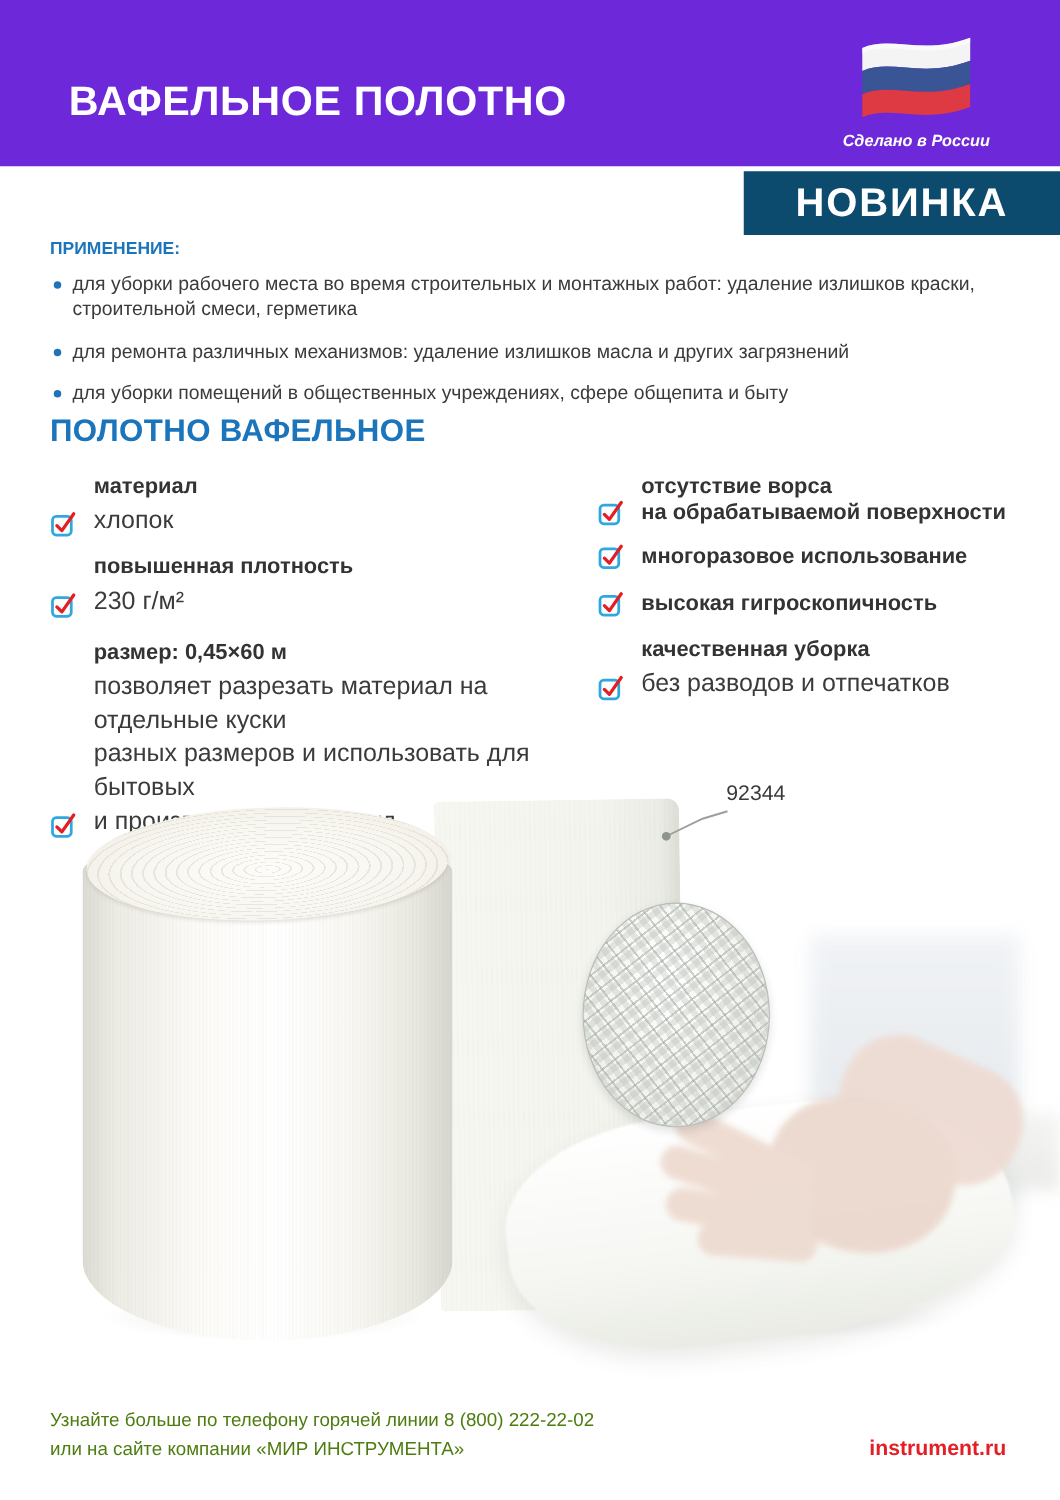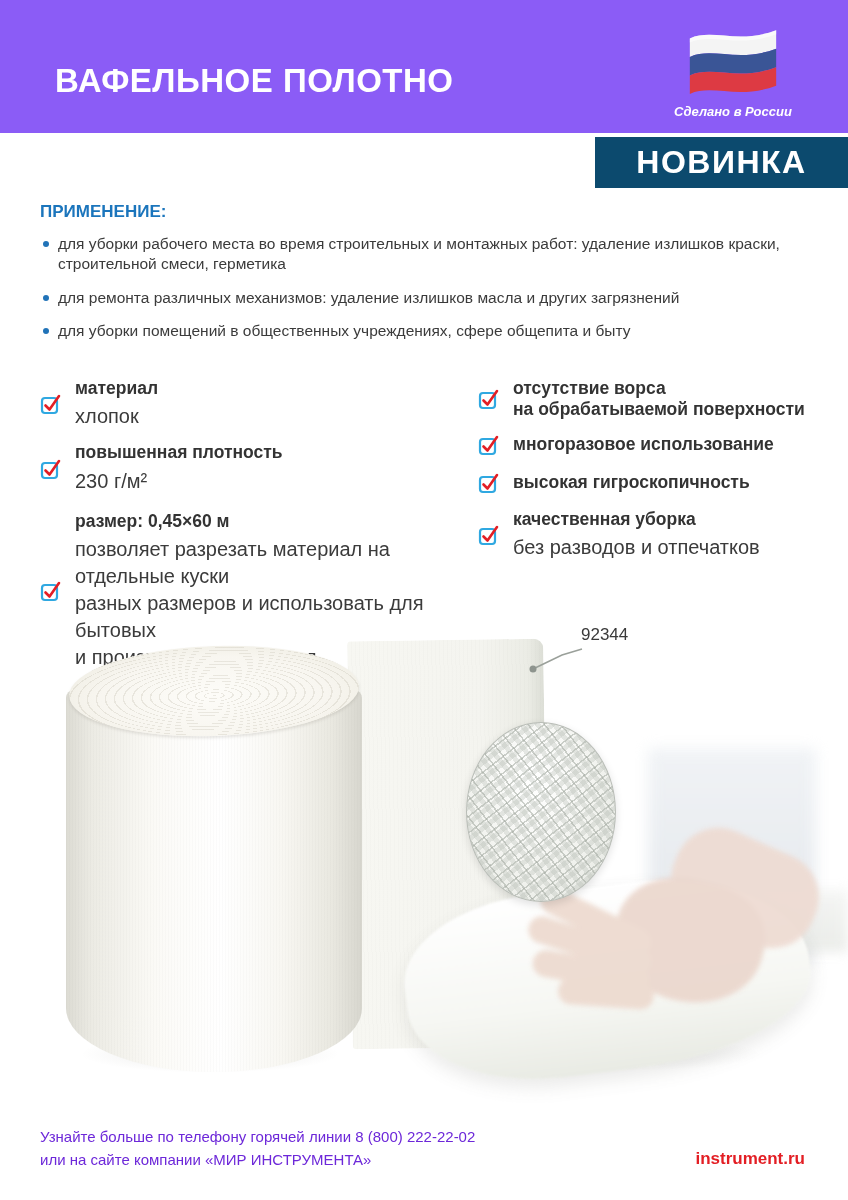--- a/index.html
+++ b/index.html
@@ -1,51 +1,51 @@
 <!DOCTYPE html>
 <html><head>
 <meta charset="utf-8">
 <style>
   html,body{margin:0;padding:0;background:#ffffff;}
   .page{
     position:relative;width:848px;height:1200px;overflow:hidden;background:#ffffff;
     font-family:"Liberation Sans",sans-serif;color:#3b3b3b;
   }
   
-  .header{position:absolute;left:0;top:0;width:848px;height:133px;background:#8b5cf6;}
+  .header{position:absolute;left:0;top:0;width:848px;height:133px;background:#6d28d9;}
   .header-title{
     position:absolute;left:55px;top:62px;font-size:33px;font-weight:bold;color:#ffffff;
     letter-spacing:0.5px;white-space:nowrap;
   }
   .flag-block{position:absolute;right:56px;top:24px;width:118px;text-align:center;}
   .flag-caption{margin-top:2px;font-size:13px;font-weight:bold;font-style:italic;color:#ffffff;white-space:nowrap;}
   .badge{
     position:absolute;left:595px;top:137px;width:253px;height:51px;background:#0c4a6e;
     display:flex;align-items:center;justify-content:center;
     color:#ffffff;font-size:32px;font-weight:bold;letter-spacing:1.5px;
   }
   
   .application{position:absolute;left:40px;top:190px;width:775px;}
-  .app-heading{color:#1b75bc;font-size:17px;font-weight:bold;margin-top:12px;}
+  .app-heading{color:#1b75bc;font-size:14px;font-weight:bold;}
   .app-list{list-style:none;margin:12px 0 0 0;padding:0;}
   .app-list li{
     position:relative;padding-left:18px;font-size:15.5px;line-height:1.32;color:#3b3b3b;
   }
   .app-list li + li{margin-top:13px;}
   .bullet-dot{
     position:absolute;left:3px;top:7px;width:6px;height:6px;border-radius:50%;background:#2173b8;
   }
   .pre{white-space:pre-line;}
   
   .product-heading{
     position:absolute;left:40px;top:331px;font-size:25px;font-weight:bold;color:#1b75bc;letter-spacing:0.3px;
   }
   .col-left{position:absolute;left:40px;top:378px;width:410px;}
   .col-right{position:absolute;left:478px;top:378px;width:340px;}
-  .feature{display:flex;align-items:center;gap:9px;}
+  .feature{display:flex;align-items:flex-end;gap:9px;}
   .col-left .feature.f1{margin-bottom:12px;}
   .col-left .feature.f2{margin-bottom:16px;}
   .col-right .feature.f1{margin-bottom:13px;}
   .col-right .feature.f2{margin-bottom:16px;}
   .col-right .feature.f3{margin-bottom:15px;}
   .chk{flex:0 0 auto;overflow:visible;margin-top:0px;}
   .f-title{font-size:17.5px;font-weight:bold;color:#333333;line-height:1.22;}
   .f-sub{font-size:20px;color:#3b3b3b;line-height:1.35;margin-top:4px;}
   
   .photo-area{position:absolute;left:0;top:600px;width:848px;height:480px;}
@@ -102,21 +102,21 @@
   .hand .palm{position:absolute;right:22px;top:34px;width:150px;height:122px;background:#ebd7cd;
     transform:rotate(14deg);border-radius:46% 42% 52% 50%;}
   .hand .finger{position:absolute;background:#eddacf;border-radius:14px;height:27px;}
   .hand .fg1{left:18px;top:62px;width:120px;transform:rotate(26deg);}
   .hand .fg2{left:8px;top:86px;width:128px;transform:rotate(18deg);}
   .hand .fg3{left:14px;top:112px;width:118px;transform:rotate(10deg);}
   .hand .fg4{left:40px;top:134px;width:96px;transform:rotate(4deg);}
   .callout-label{position:absolute;left:568px;top:25px;font-size:17px;color:#3a3a3a;margin-left:13px;}
   .callout-svg{position:absolute;left:524px;top:46px;overflow:visible;}
   
-  .footer-text{position:absolute;left:40px;top:1126px;font-size:15px;color:#6d28d9;line-height:1.5;}
+  .footer-text{position:absolute;left:40px;top:1126px;font-size:15px;color:#4d7c0f;line-height:1.5;}
   .site-link{position:absolute;right:43px;top:1149px;font-size:17px;font-weight:bold;color:#e31e24;}
 </style>
 </head>
 <body>
 
 <div class="page">
 
   <div class="header">
     <div class="header-title">ВАФЕЛЬНОЕ ПОЛОТНО</div>
     <div class="flag-block">
@@ -143,20 +143,21 @@
         <span class="bullet-dot"></span>
         <span class="pre">для ремонта различных механизмов: удаление излишков масла и других загрязнений</span>
       </li>
       <li>
         <span class="bullet-dot"></span>
         <span class="pre">для уборки помещений в общественных учреждениях, сфере общепита и быту</span>
       </li>
     </ul>
   </div>
 
+  <div class="product-heading">ПОЛОТНО ВАФЕЛЬНОЕ</div>
 
   <div class="col-left">
     <div class="feature f1">
       <svg class="chk" width="26" height="22" viewBox="0 0 26 22">
         <rect x="2" y="5" width="15" height="15" rx="3" fill="#ffffff" stroke="#2fa8e1" stroke-width="2.2"></rect>
         <path d="M5.5 12.5 L9.5 16.5 L19 3" fill="none" stroke="#e31e24" stroke-width="2.6" stroke-linecap="round" stroke-linejoin="round"></path>
       </svg>
       <div>
         <div class="f-title pre">материал</div>
         <div class="f-sub pre">хлопок</div>

